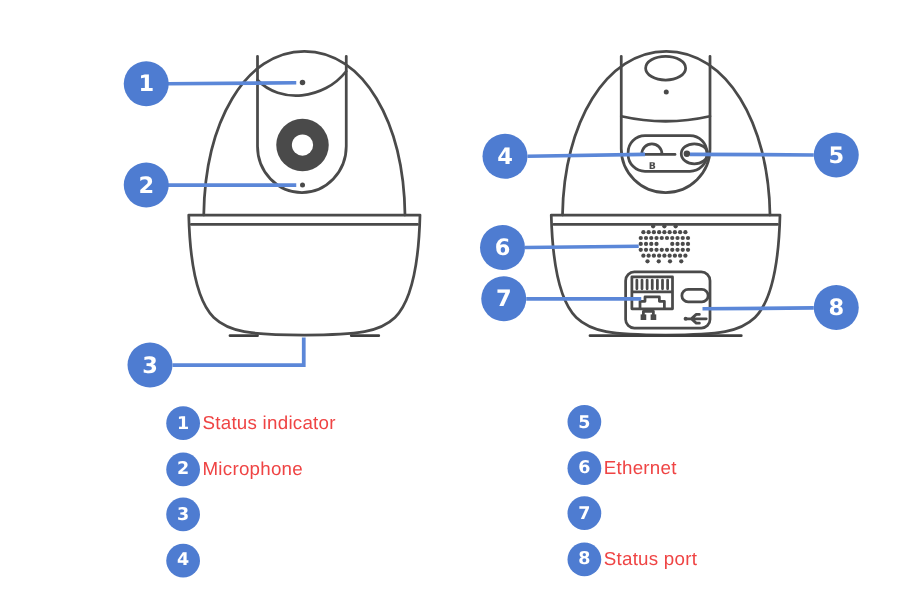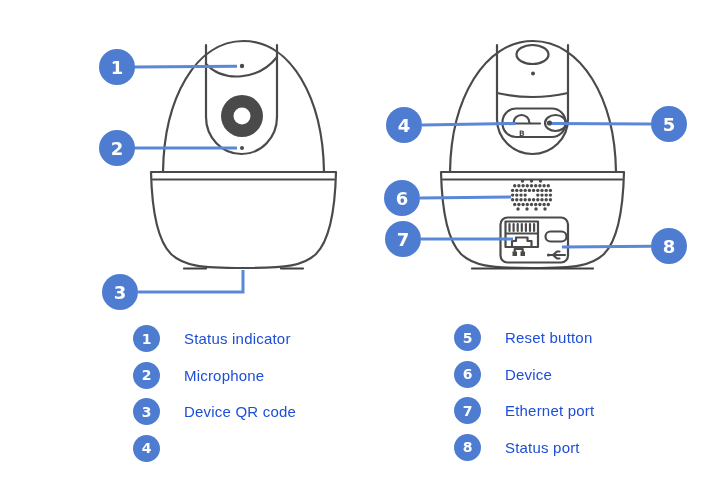--- a/index.html
+++ b/index.html
@@ -17,21 +17,21 @@
 
   
   .badge{border-radius:50%;background:#4e7cd1;color:#fff;display:flex;align-items:center;
          justify-content:center;font-family:"DejaVu Sans",sans-serif;font-weight:700;}
   .badge-lg{position:absolute;width:36px;height:36px;font-size:18px;}
   .badge-sm{width:27px;height:27px;font-size:14px;flex:none;}
 
   
   .legend-col{position:absolute;display:flex;flex-direction:column;gap:9.5px;}
   .legend-row{display:flex;align-items:center;height:27px;}
-  .legend-label{margin-left:24px;font-size:15px;color:#1d4ed8;letter-spacing:.2px;}
+  .legend-label{margin-left:2px;font-size:15px;color:#ef4444;letter-spacing:.2px;}
 </style>
 </head>
 <body>
 
 <div class="stage">
 
   <svg class="art" viewBox="0 0 722 477" xmlns="http://www.w3.org/2000/svg">
 
     <g class="outline">
       <path d="M163,172 C164,98 196,41 243.5,41 C291,41 323,98 324,172"></path>
@@ -169,39 +169,36 @@
     <div class="legend-row">
       <span class="badge badge-sm">1</span>
       <span class="legend-label">Status indicator</span>
     </div>
     <div class="legend-row">
       <span class="badge badge-sm">2</span>
       <span class="legend-label">Microphone</span>
     </div>
     <div class="legend-row">
       <span class="badge badge-sm">3</span>
-      <span class="legend-label">Device QR code</span>
     </div>
     <div class="legend-row">
       <span class="badge badge-sm">4</span>
     </div>
   </div>
 
   <div class="legend-col" style="left:454px;top:324px">
     <div class="legend-row">
       <span class="badge badge-sm">5</span>
-      <span class="legend-label">Reset button</span>
     </div>
     <div class="legend-row">
       <span class="badge badge-sm">6</span>
-      <span class="legend-label">Device</span>
+      <span class="legend-label">Ethernet</span>
     </div>
     <div class="legend-row">
       <span class="badge badge-sm">7</span>
-      <span class="legend-label">Ethernet port</span>
     </div>
     <div class="legend-row">
       <span class="badge badge-sm">8</span>
       <span class="legend-label">Status port</span>
     </div>
   </div>
 
 </div>
 
 </body></html>

